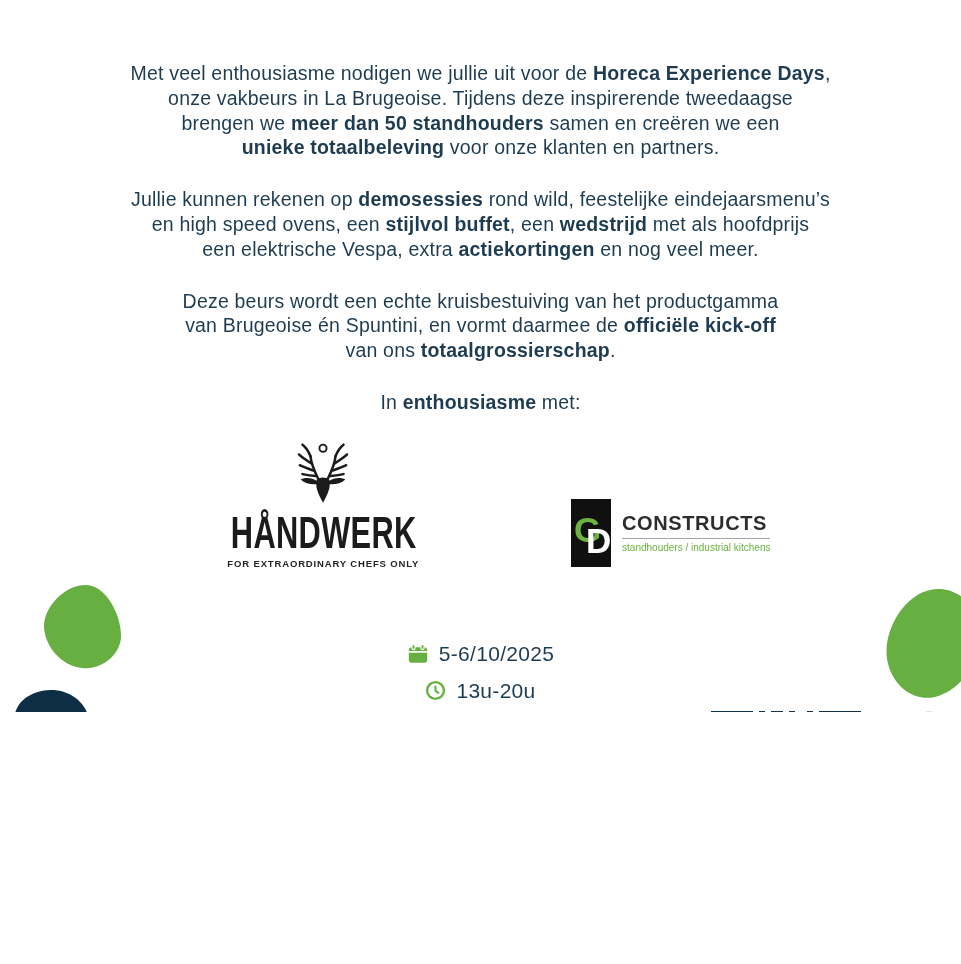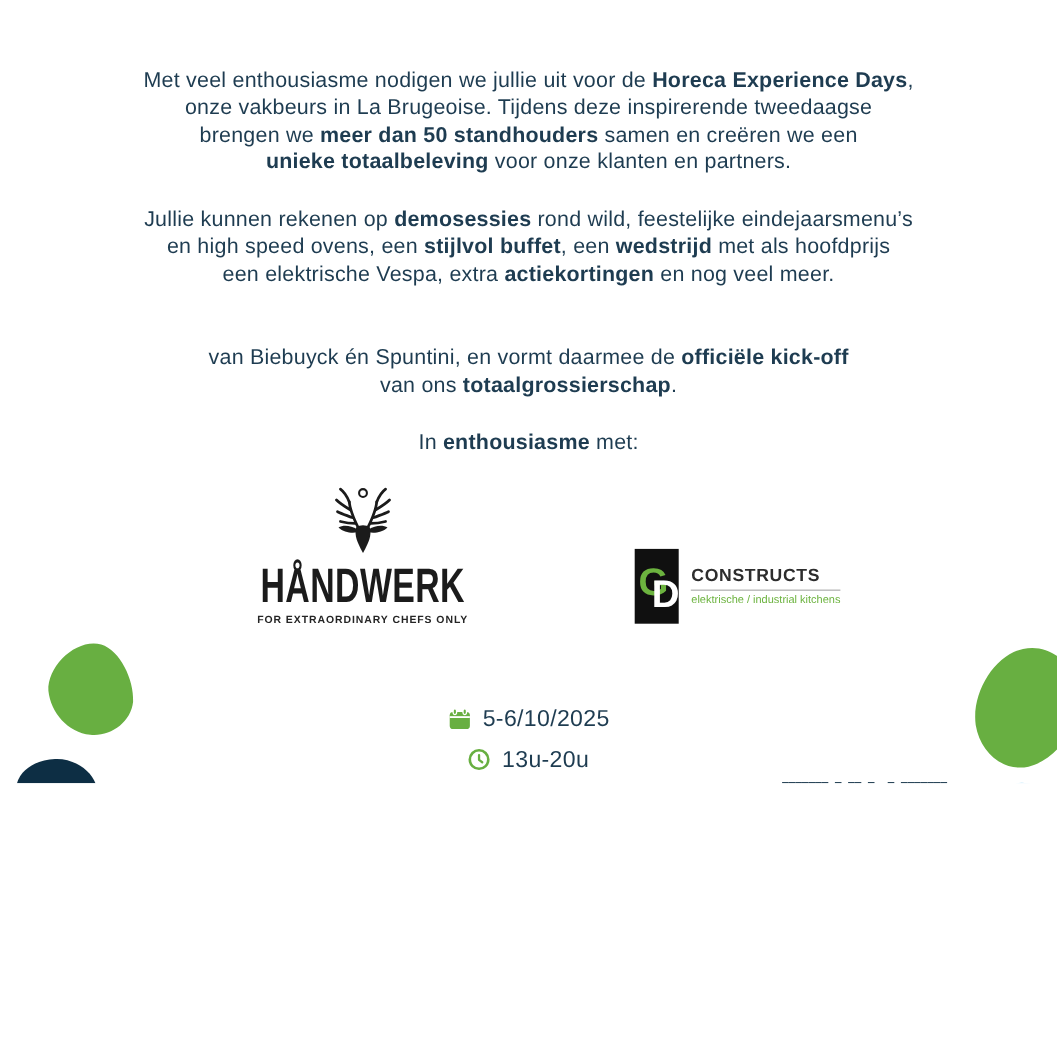--- a/index.html
+++ b/index.html
@@ -24,21 +24,21 @@
   .logos{display:flex;justify-content:center;align-items:flex-start;gap:115px;margin-top:27px;height:124px;}
   .handwerk{display:flex;flex-direction:column;align-items:center;color:var(--logo-black);}
   .hw-name{font-size:44px;font-weight:700;line-height:1.02;margin-top:3px;white-space:nowrap;
            transform:scaleX(.7);transform-origin:center;letter-spacing:.5px;color:var(--logo-black);}
   .hw-tag{font-size:9.5px;letter-spacing:.85px;white-space:nowrap;margin-top:2px;color:#252525;font-weight:bold;}
   .gd{display:flex;align-items:center;gap:11px;margin-top:57px;}
   .gd-box{position:relative;width:40px;height:68px;background:#101010;flex:0 0 auto;}
   .gd-g{position:absolute;left:3px;top:13px;color:var(--gd-green);font-weight:700;font-size:35px;line-height:1;}
   .gd-d{position:absolute;left:15px;top:24px;color:#ffffff;font-weight:700;font-size:35px;line-height:1;}
   .gd-text{text-align:left;}
-  .gd-name{font-size:16px;font-weight:700;letter-spacing:.6px;color:#2d2d2d;}
+  .gd-name{font-size:20px;font-weight:700;letter-spacing:.6px;color:#2d2d2d;}
   .gd-tag{font-size:10px;color:var(--gd-green);border-top:1px solid var(--gd-gray);padding-top:3px;margin-top:3px;white-space:nowrap;}
 
   .details{margin-top:76px;display:flex;flex-direction:column;align-items:center;gap:13px;font-size:21px;letter-spacing:.3px;}
   .detail-row{display:flex;align-items:center;gap:10px;}
   .detail-row .ic{flex:0 0 auto;display:block;}
 
   .website{margin-top:76px;display:flex;justify-content:center;align-items:flex-end;gap:12px;
            font-size:27px;font-weight:700;letter-spacing:.3px;color:var(--text);text-decoration:none;cursor:pointer;}
 
   .qr{position:absolute;left:711px;top:711px;display:grid;grid-template-columns:repeat(25,6px);grid-auto-rows:6px;}
@@ -59,21 +59,21 @@
     <path class="blob-green" d="M140,730 C152,732 160,744 158,756 C156,768 144,777 132,774 C120,771 112,759 116,747 C119,737 128,728 140,730 Z"></path>
     <path class="blob-blue" d="M10,790 C62,780 132,800 156,840 C176,876 160,920 120,950 C100,966 78,972 58,970 C18,966 -22,940 -32,880 C -38,830 -30,798 10,790 Z"></path>
     <path class="blob-green" d="M930,590 C952,585 976,600 980,630 C983,661 960,691 935,697 C912,702 891,684 887,659 C883,629 905,595 930,590 Z"></path>
     <path class="blob-blue" d="M934,712 C946,714 954,727 951,739 C948,751 933,755 923,749 C913,742 910,727 918,717 C923,711 928,711 934,712 Z"></path>
   </svg>
 
   <div class="content">
 
     <p class="para"><span>Met veel enthousiasme nodigen we jullie uit voor de </span><strong>Horeca Experience Days</strong><span>,</span><br><span>onze vakbeurs in La Brugeoise. Tijdens deze inspirerende tweedaagse</span><br><span>brengen we </span><strong>meer dan 50 standhouders</strong><span> samen en creëren we een</span><br><strong>unieke totaalbeleving</strong><span> voor onze klanten en partners.</span></p>
     <p class="para"><span>Jullie kunnen rekenen op </span><strong>demosessies</strong><span> rond wild, feestelijke eindejaarsmenu’s</span><br><span>en high speed ovens, een </span><strong>stijlvol buffet</strong><span>, een </span><strong>wedstrijd</strong><span> met als hoofdprijs</span><br><span>een elektrische Vespa, extra </span><strong>actiekortingen</strong><span> en nog veel meer.</span></p>
-    <p class="para"><br><span>van Biebuyck én Spuntini, en vormt daarmee de </span><strong>officiële kick-off</strong><br><span>van ons </span><strong>totaalgrossierschap</strong><span>.</span></p>
+    <p class="para"><span>Deze beurs wordt een echte kruisbestuiving van het productgamma</span><br><span>van Brugeoise én Spuntini, en vormt daarmee de </span><strong>officiële kick-off</strong><br><span>van ons </span><strong>totaalgrossierschap</strong><span>.</span></p>
     <p class="para"><span>In </span><strong>enthousiasme</strong><span> met:</span></p>
 
     <div class="logos">
 
       <div class="handwerk">
         <svg width="90" height="66" viewBox="0 0 100 74">
           <g stroke="var(--logo-black)" fill="none" stroke-width="2.1">
             <circle cx="50" cy="7" r="4"></circle>
           </g>
           <g stroke="var(--logo-black)" fill="none" stroke-width="2.8" stroke-linecap="round">
@@ -98,21 +98,21 @@
         <div class="hw-tag">FOR EXTRAORDINARY CHEFS ONLY</div>
       </div>
 
       <div class="gd">
         <div class="gd-box">
           <span class="gd-g">G</span>
           <span class="gd-d">D</span>
         </div>
         <div class="gd-text">
           <div class="gd-name">CONSTRUCTS</div>
-          <div class="gd-tag">elektrische / industrial kitchens</div>
+          <div class="gd-tag">standhouders / industrial kitchens</div>
         </div>
       </div>
 
     </div>
 
     <div class="details">
 
       <div class="detail-row">
         <svg class="ic" width="22" height="22" viewBox="0 0 24 24">
           <rect x="2" y="4.6" width="20" height="17" rx="3.4" fill="var(--green)"></rect>

